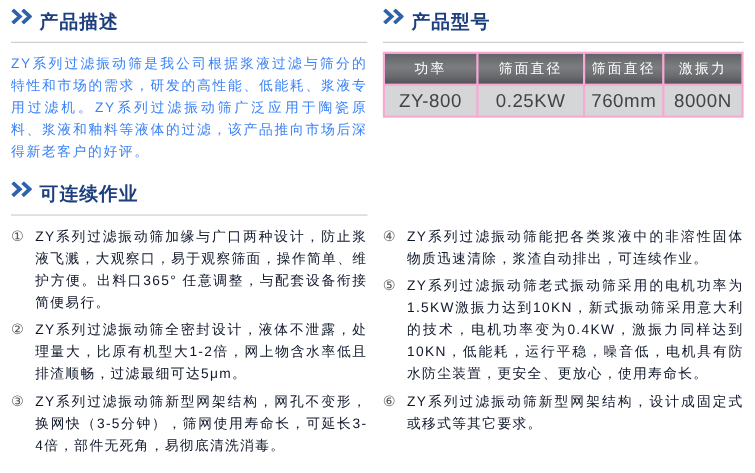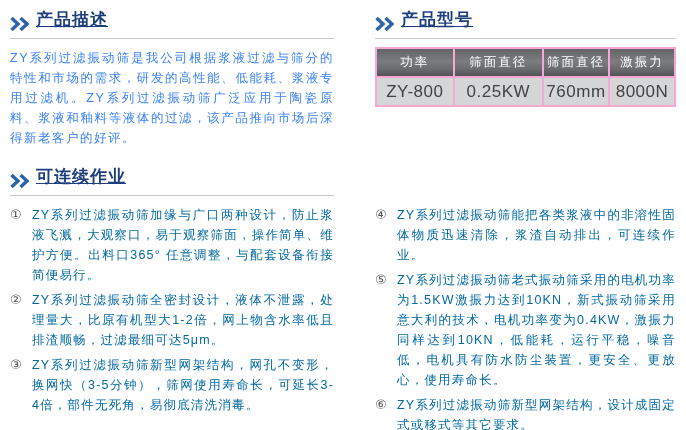--- a/index.html
+++ b/index.html
@@ -7,28 +7,27 @@
   body {
     width: 686px; height: 430px; overflow: hidden;
     background: #ffffff;
     font-family: "Liberation Sans", "DejaVu Sans", sans-serif;
     color: #4b4c50;
   }
   .page { width: 686px; height: 430px; padding: 6px 10px 0 10px; }
 
   .top-row { display: flex; align-items: flex-start; }
   .col-left  { width: 324px; flex-shrink: 0; }
-  .col-right { flex: 1; margin-left: 41px; }
+  .col-right { flex: 1; margin-left: 14px; }
 
   .sec-header {
     margin: 0; padding-top: 2px;
-    display: flex; align-items: flex-end; gap: 7px;
+    display: flex; align-items: flex-start; gap: 7px;
     font-size: 17px; font-weight: bold; color: #1e3f7e;
     letter-spacing: 1px;
-    text-decoration: underline;
   }
   .chevron { display: inline-flex; align-items: center; }
   .divider { border-top: 1px solid #c8c9cb; margin-top: 7px; }
 
   .desc-text {
     margin: 9px 0 0 0;
     font-size: 12.5px; line-height: 20px;
     text-align: justify; text-justify: inter-character;
     letter-spacing: 1.5px;
     color: #3b82f6;
@@ -57,21 +56,21 @@
   .feat-item { display: flex; margin-bottom: 5px; }
   .feat-num {
     width: 22px; flex-shrink: 0;
     font-size: 13px; line-height: 20px; color: #55565a;
   }
   .feat-text {
     margin: 0; flex: 1;
     font-size: 12.5px; line-height: 20px;
     text-align: justify; text-justify: inter-character;
     letter-spacing: 1.2px;
-    color: #0369a1;
+    color: #0f172a;
   }
 </style>
 </head>
 <body>
 
 <div class="page">
 
   <div class="top-row">
 
     <section class="col-left">

